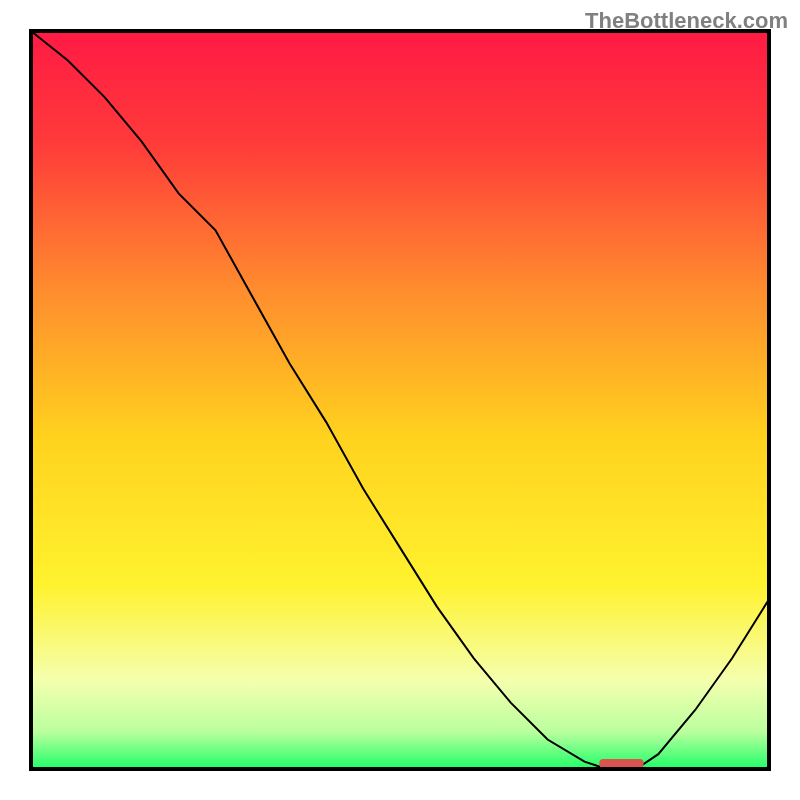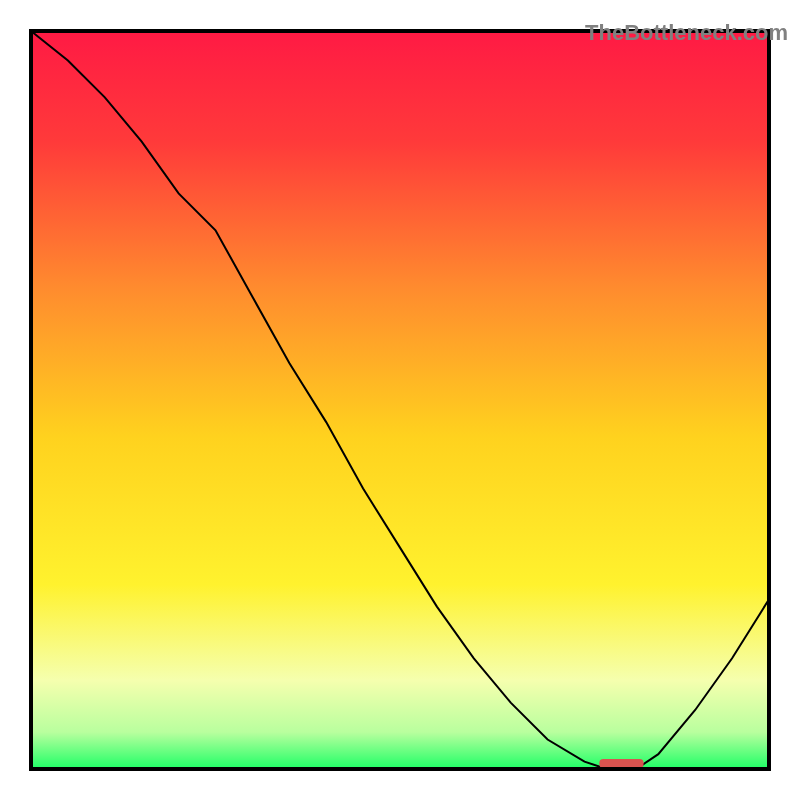--- a/index.html
+++ b/index.html
@@ -10,21 +10,21 @@
     background: #ffffff;
     font-family: Arial, sans-serif;
   }
   .container {
     position: relative;
     width: 800px;
     height: 800px;
   }
   .watermark {
     position: absolute;
-    top: 20px;
+    top: 8px;
     right: 12px;
     font-size: 22px;
     font-weight: bold;
     color: #808080;
     z-index: 10;
   }
   svg {
     position: absolute;
     top: 0;
     left: 0;

